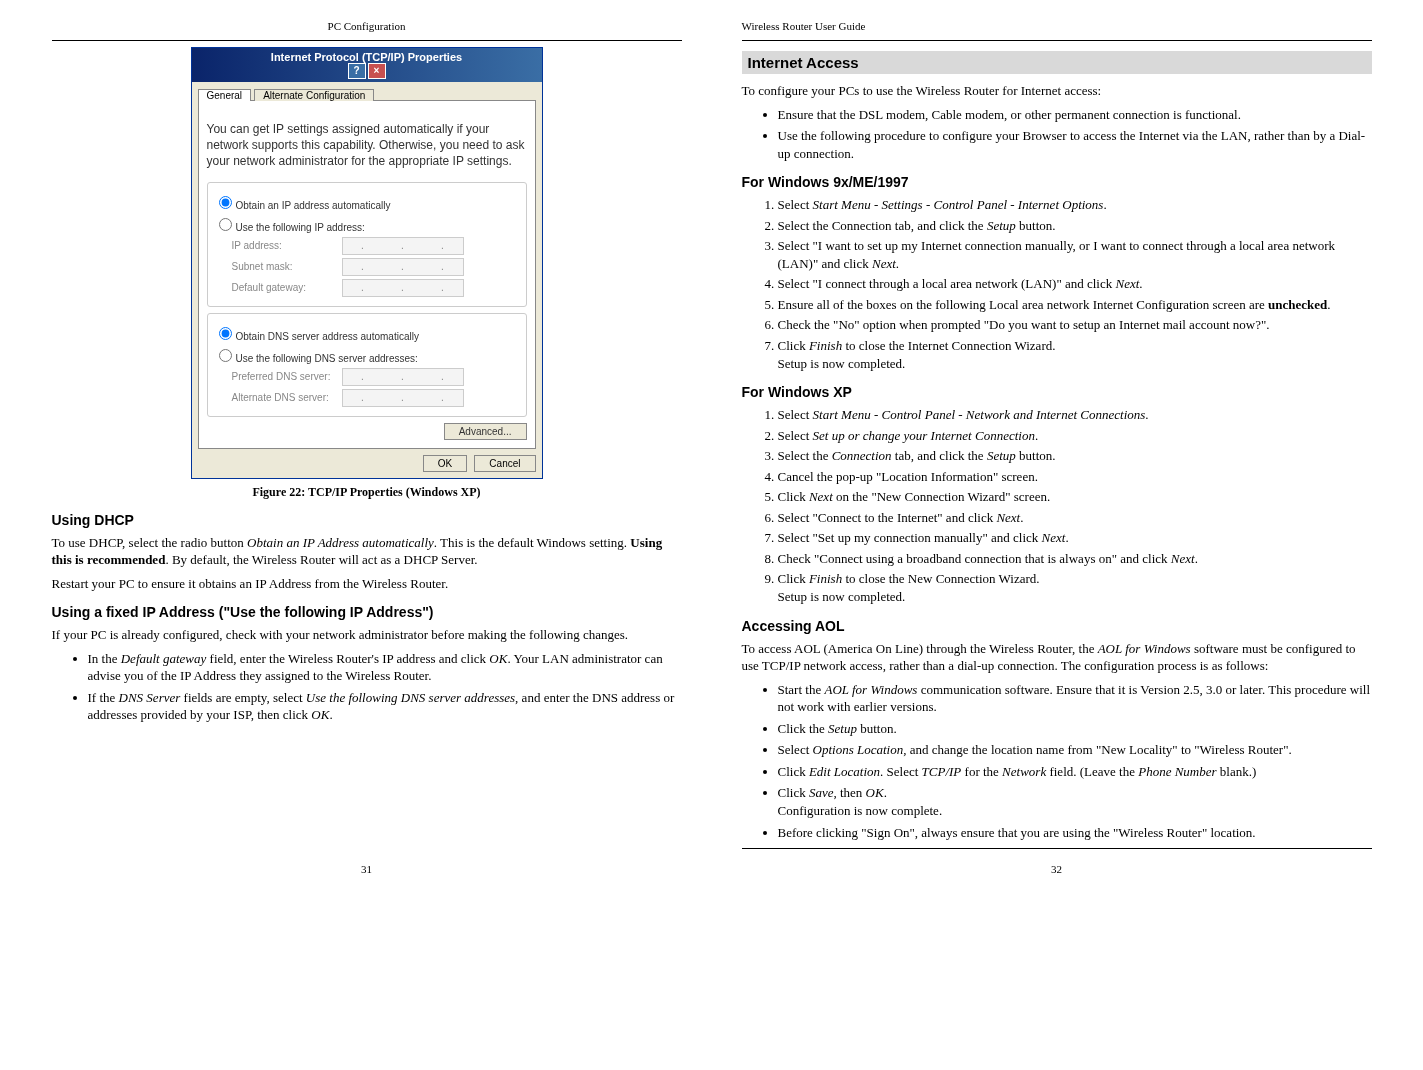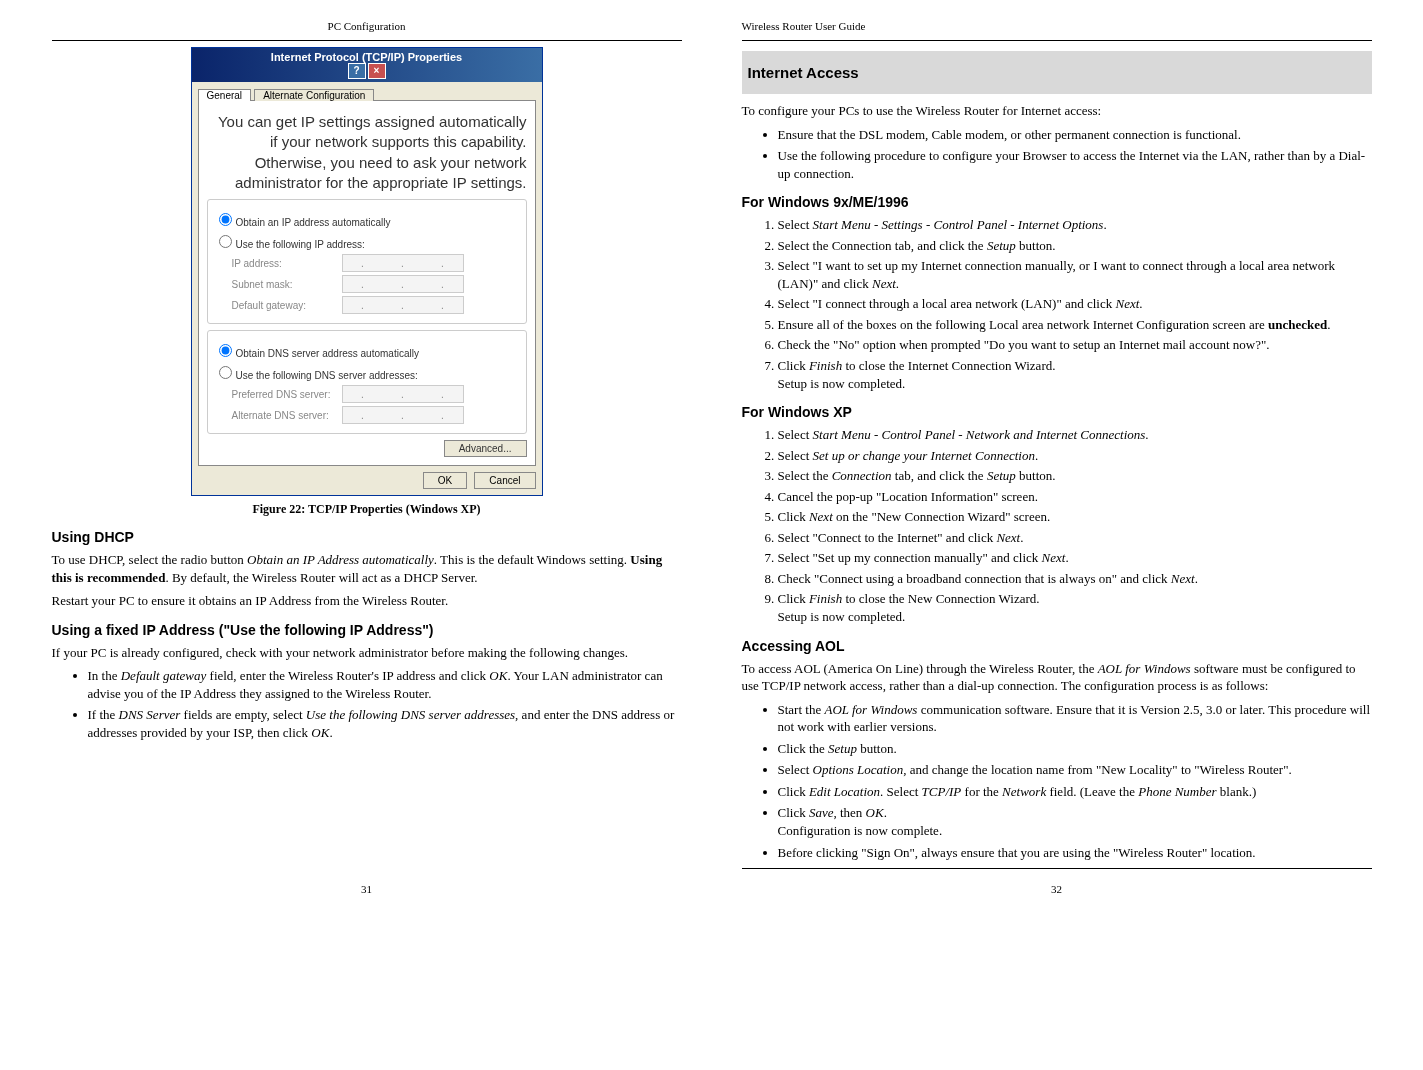--- a/index.html
+++ b/index.html
@@ -11,35 +11,35 @@
 .page-num.left { left:50%; transform:translateX(-50%); }
 .page-num.right { left:50%; transform:translateX(-50%); }
 .header-left { font-size:11px; text-align:center; margin-bottom:8px; }
 .header-right { font-size:11px; text-align:left; margin-bottom:8px; }
 .caption { text-align:center; font-weight:bold; font-size:12px; margin:6px 0 12px 0; }
 ol { margin:4px 0; padding-left:36px; }
 ol li { margin:3px 0; line-height:1.35; }
 ul.bullets { list-style:disc; margin:4px 0; padding-left:36px; }
 ul.bullets li { margin:4px 0; line-height:1.35; }
 h3.sans { font-family:Arial,Helvetica,sans-serif; font-size:14px; font-weight:bold; margin:12px 0 6px 0; }
-h2.band { font-family:Arial,Helvetica,sans-serif; font-size:15px; font-weight:bold; background:#d9d9d9; padding:13px 6px; margin:10px 0 8px 0; }
+h2.band { font-family:Arial,Helvetica,sans-serif; font-size:15px; font-weight:bold; background:#d9d9d9; padding:3px 6px; margin:10px 0 8px 0; }
 p { margin:6px 0; line-height:1.35; }
 .ital { font-style:italic; }
 .bold { font-weight:bold; }
 
 .xp { width:350px; margin:6px auto; font-family:Tahoma,Arial,sans-serif; font-size:11px; background:#ece9d8; border:1px solid #003399; }
 .xp-title { background:linear-gradient(to right,#0a246a,#3a6ea5); color:#fff; padding:3px 6px; display:flex; justify-content:space-between; align-items:center; font-weight:bold; font-size:11px;flex-direction:column; }
 .xp-title .btns { display:flex; gap:2px; }
 .xp-title .btn { width:16px; height:14px; background:#c75050; color:#fff; font-size:10px; text-align:center; line-height:14px; border:1px solid #fff; }
 .xp-title .btn.help { background:#3a6ea5; }
 .xp-tabs { background:#ece9d8; padding:6px 6px 0 6px; }
 .xp-tab { display:inline-block; background:#fff; border:1px solid #888; border-bottom:none; padding:0 8px; font-size:10px; position:relative; top:1px; }
 .xp-tab.inactive { background:#ece9d8; }
 .xp-body { background:#fff; margin:0 6px 6px 6px; border:1px solid #888; padding:8px; font-size:10px; color:#333; }
-.xp-body p { font-size:15px; margin:3px 0;text-align:right; }
+.xp-body p { font-size:12px; margin:12px 0; }
 .radio-row { margin:4px 0; }
 .radio-row input { margin-right:4px; }
 .field-row { display:flex; margin:3px 0 3px 18px; align-items:center; color:#888; }
 .field-row label { width:110px; font-size:10px; }
 .field-row .ip { width:120px; height:16px; border:1px solid #ccc; background:#f4f4f4; display:flex; justify-content:space-around; align-items:center; font-size:10px; color:#888; }
 .xp-btnrow { text-align:right; margin:6px; }
 .xp-btn { display:inline-block; border:1px solid #888; background:#ece9d8; padding:2px 14px; font-size:10px; margin-left:4px; }
 .group { border:1px solid #ccc; border-radius:3px; padding:6px; margin:6px 0; }
 .right-col .hr-bottom { left:30px; right:30px; }
 </style>
@@ -143,21 +143,21 @@
   <div class="header-right">Wireless Router User Guide</div>
   <hr class="hr-top">
 
   <h2 class="band">Internet Access</h2>
   <p>To configure your PCs to use the Wireless Router for Internet access:</p>
   <ul class="bullets">
     <li>Ensure that the DSL modem, Cable modem, or other permanent connection is functional.</li>
     <li>Use the following procedure to configure your Browser to access the Internet via the LAN, rather than by a Dial-up connection.</li>
   </ul>
 
-  <h3 class="sans">For Windows 9x/ME/1996</h3>
+  <h3 class="sans">For Windows 9x/ME/1997</h3>
   <ol>
     <li><span>Select </span><span class="ital">Start Menu - Settings - Control Panel - Internet Options</span><span>.</span></li>
     <li><span>Select the Connection tab, and click the </span><span class="ital">Setup</span><span> button.</span></li>
     <li><span>Select "I want to set up my Internet connection manually, or I want to connect through a local area network (LAN)" and click </span><span class="ital">Next</span><span>.</span></li>
     <li><span>Select "I connect through a local area network (LAN)" and click </span><span class="ital">Next</span><span>.</span></li>
     <li><span>Ensure all of the boxes on the following Local area network Internet Configuration screen are </span><span class="bold">unchecked</span><span>.</span></li>
     <li>Check the "No" option when prompted "Do you want to setup an Internet mail account now?".</li>
     <li><span>Click </span><span class="ital">Finish</span><span> to close the Internet Connection Wizard.</span><br><span>Setup is now completed.</span></li>
   </ol>
 

